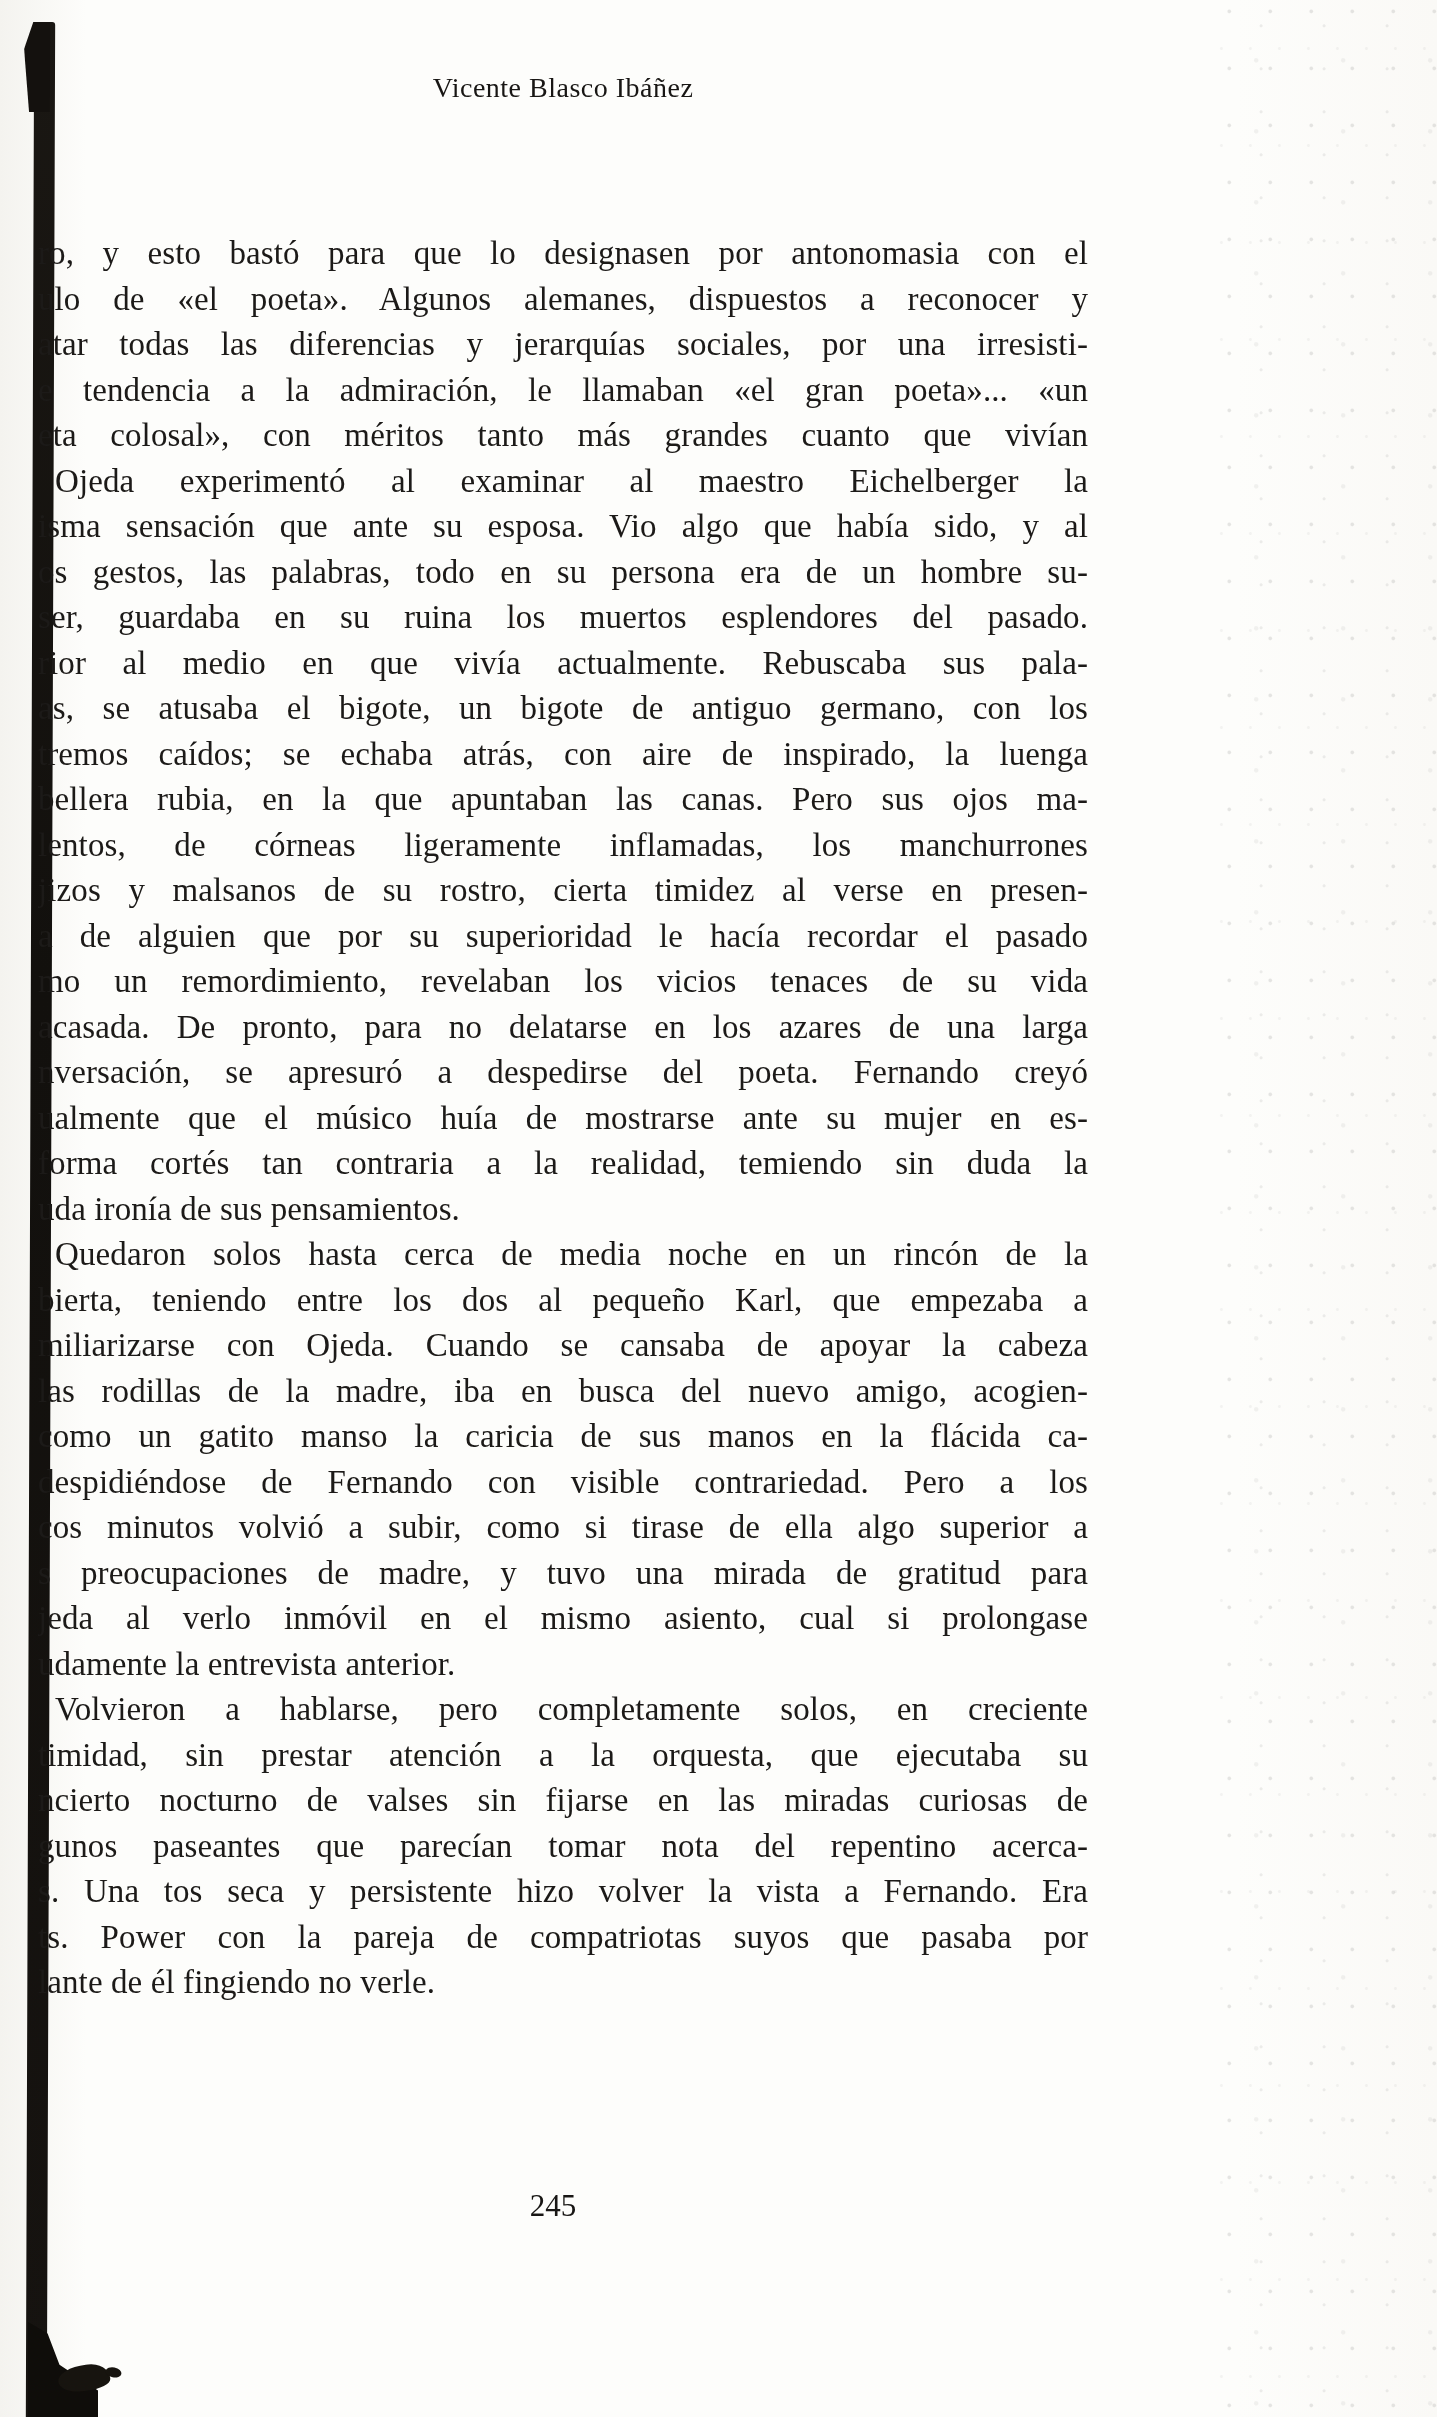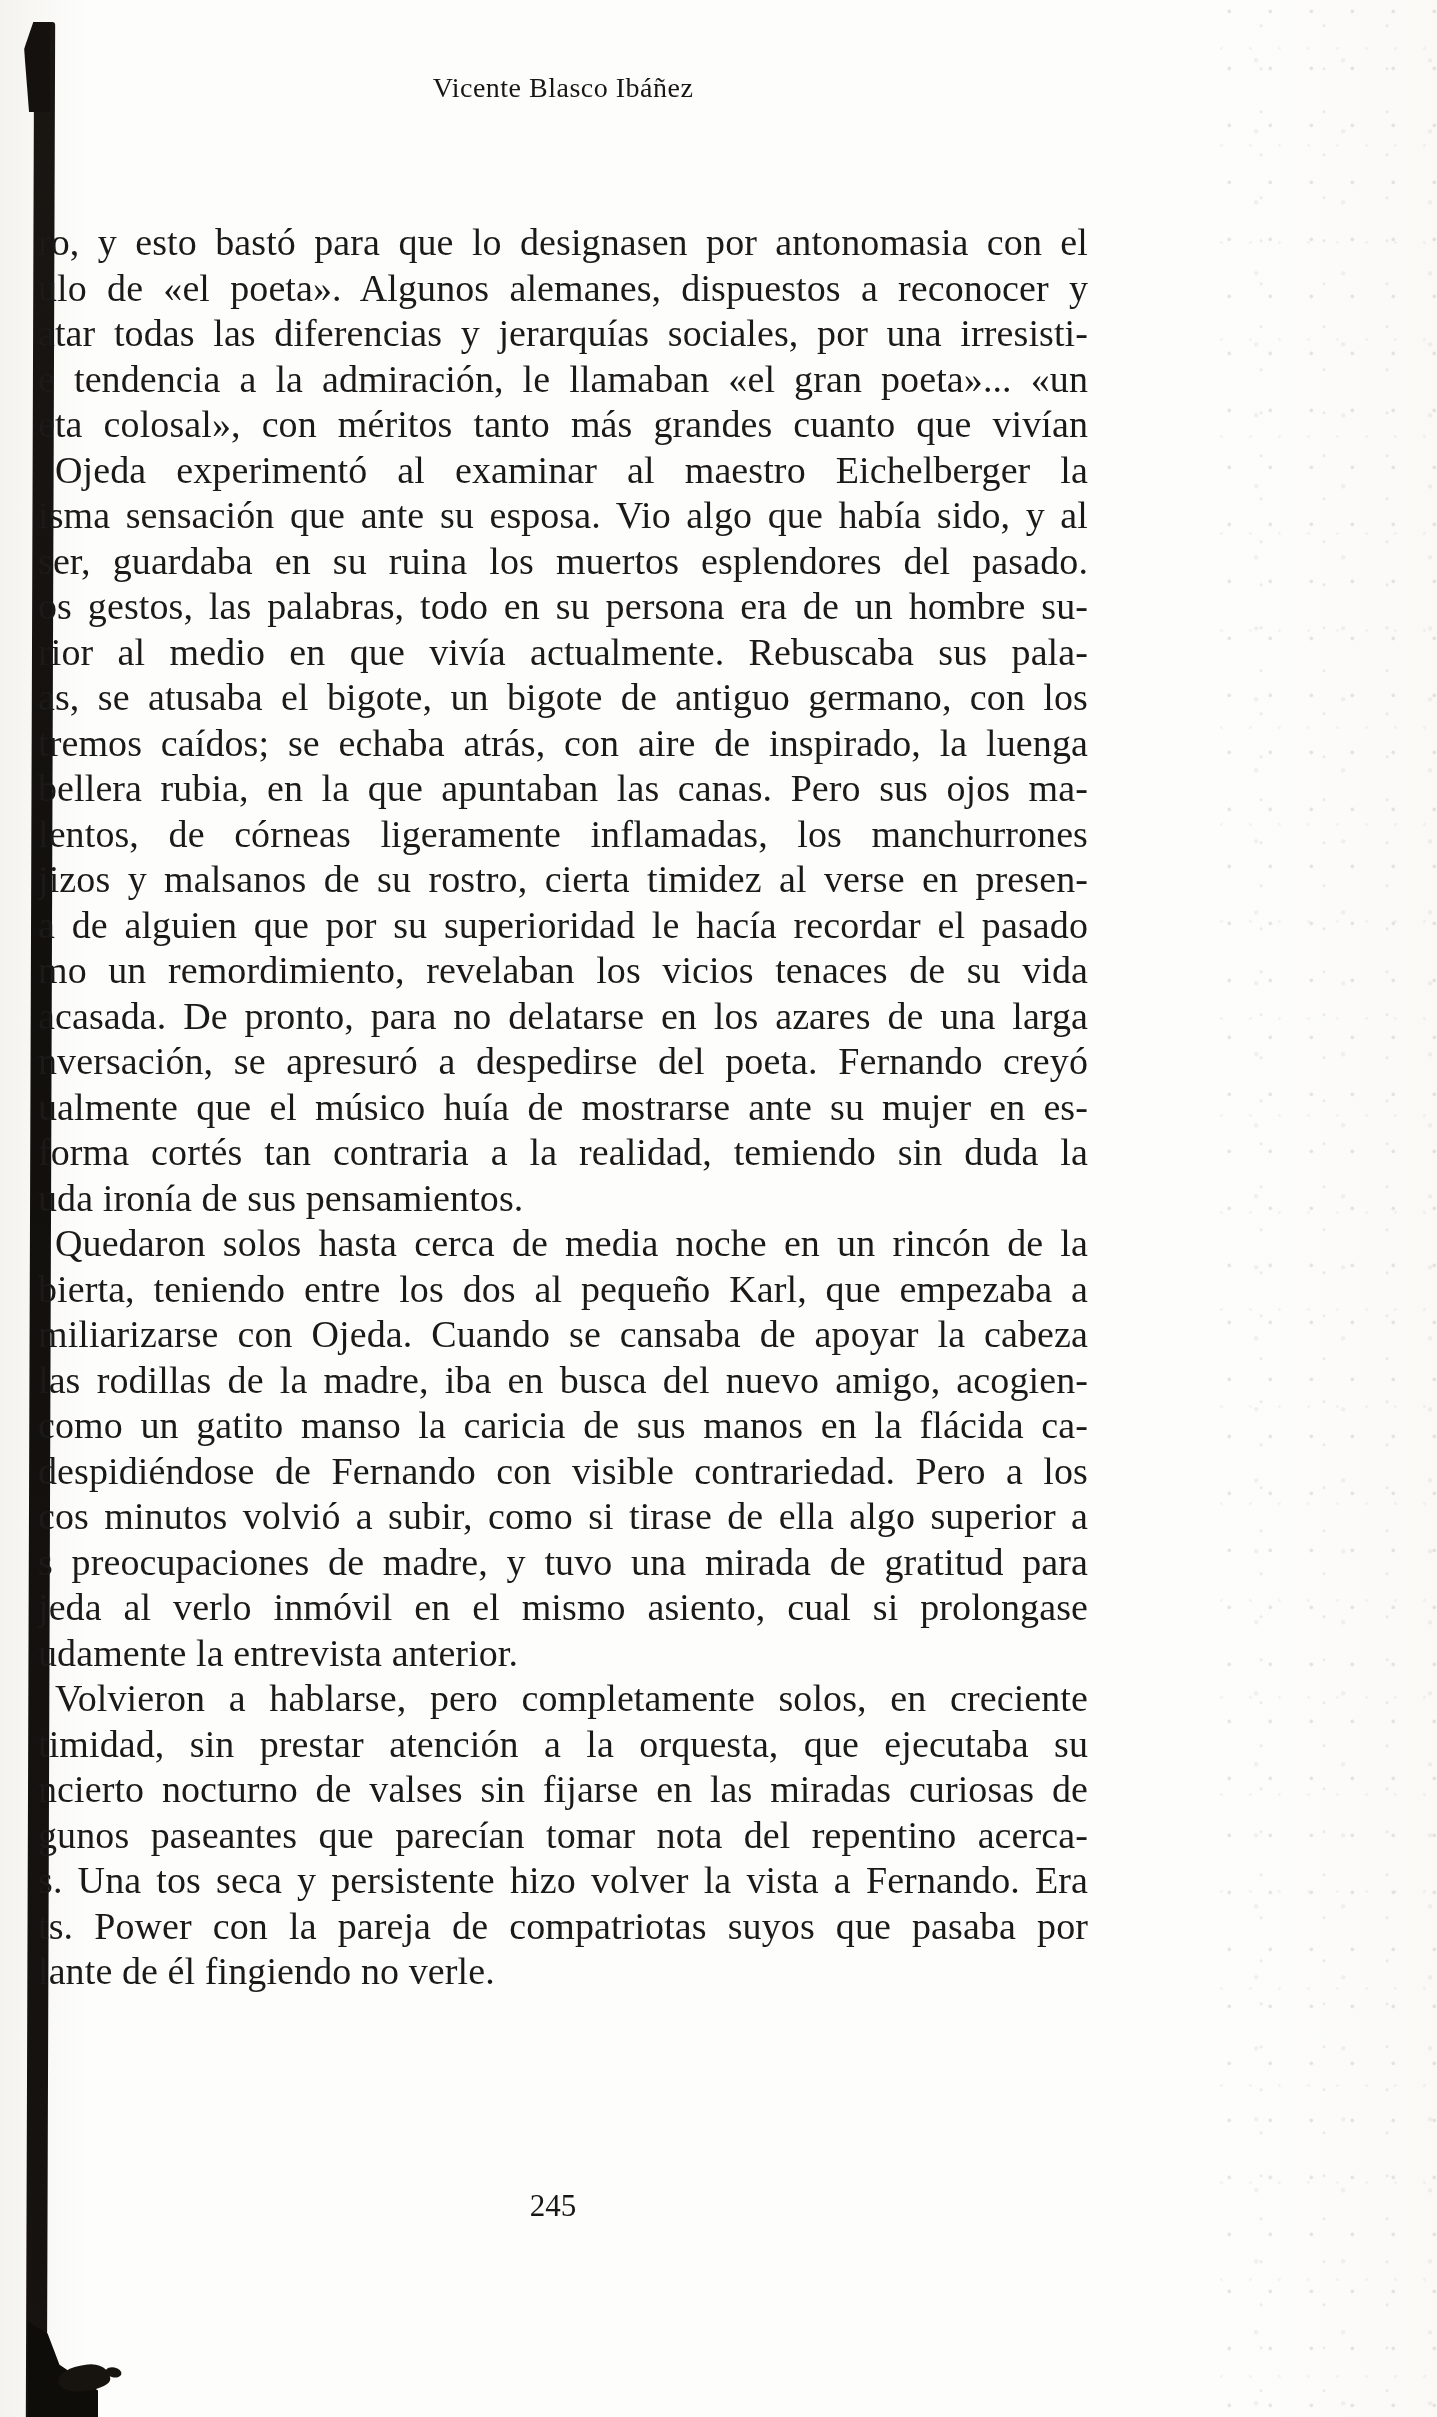--- a/index.html
+++ b/index.html
@@ -94,23 +94,23 @@
     top: 72px;
     text-align: center;
     font-size: 28px;
     letter-spacing: 0.5px;
     color: #181614;
   }
 
   .text-block {
     position: absolute;
     left: 38px;
-    top: 220px;
+    top: 231px;
     width: 1050px;
-    font-size: 38px;
+    font-size: 33px;
     line-height: 45.5px;
     letter-spacing: 0.1px;
   }
   .paragraph { margin: 0; }
   .line {
     text-align: justify;
     text-align-last: justify;
     white-space: normal;
     height: 45.5px;
     overflow: hidden;
@@ -148,22 +148,22 @@
       <div class="paragraph">
         <div class="line">ro, y esto bastó para que lo designasen por antonomasia con el</div>
         <div class="line">ulo de «el poeta». Algunos alemanes, dispuestos a reconocer y</div>
         <div class="line">atar todas las diferencias y jerarquías sociales, por una irresisti-</div>
         <div class="line">e tendencia a la admiración, le llamaban «el gran poeta»... «un</div>
         <div class="line">eta colosal», con méritos tanto más grandes cuanto que vivían</div>
       </div>
       <div class="paragraph">
         <div class="line indent">Ojeda experimentó al examinar al maestro Eichelberger la</div>
         <div class="line">isma sensación que ante su esposa. Vio algo que había sido, y al</div>
+        <div class="line">os gestos, las palabras, todo en su persona era de un hombre su-</div>
         <div class="line">ser, guardaba en su ruina los muertos esplendores del pasado.</div>
-        <div class="line">os gestos, las palabras, todo en su persona era de un hombre su-</div>
         <div class="line">rior al medio en que vivía actualmente. Rebuscaba sus pala-</div>
         <div class="line">as, se atusaba el bigote, un bigote de antiguo germano, con los</div>
         <div class="line">tremos caídos; se echaba atrás, con aire de inspirado, la luenga</div>
         <div class="line">bellera rubia, en la que apuntaban las canas. Pero sus ojos ma-</div>
         <div class="line">lentos, de córneas ligeramente inflamadas, los manchurrones</div>
         <div class="line">jizos y malsanos de su rostro, cierta timidez al verse en presen-</div>
         <div class="line">a de alguien que por su superioridad le hacía recordar el pasado</div>
         <div class="line">mo un remordimiento, revelaban los vicios tenaces de su vida</div>
         <div class="line">acasada. De pronto, para no delatarse en los azares de una larga</div>
         <div class="line">nversación, se apresuró a despedirse del poeta. Fernando creyó</div>

